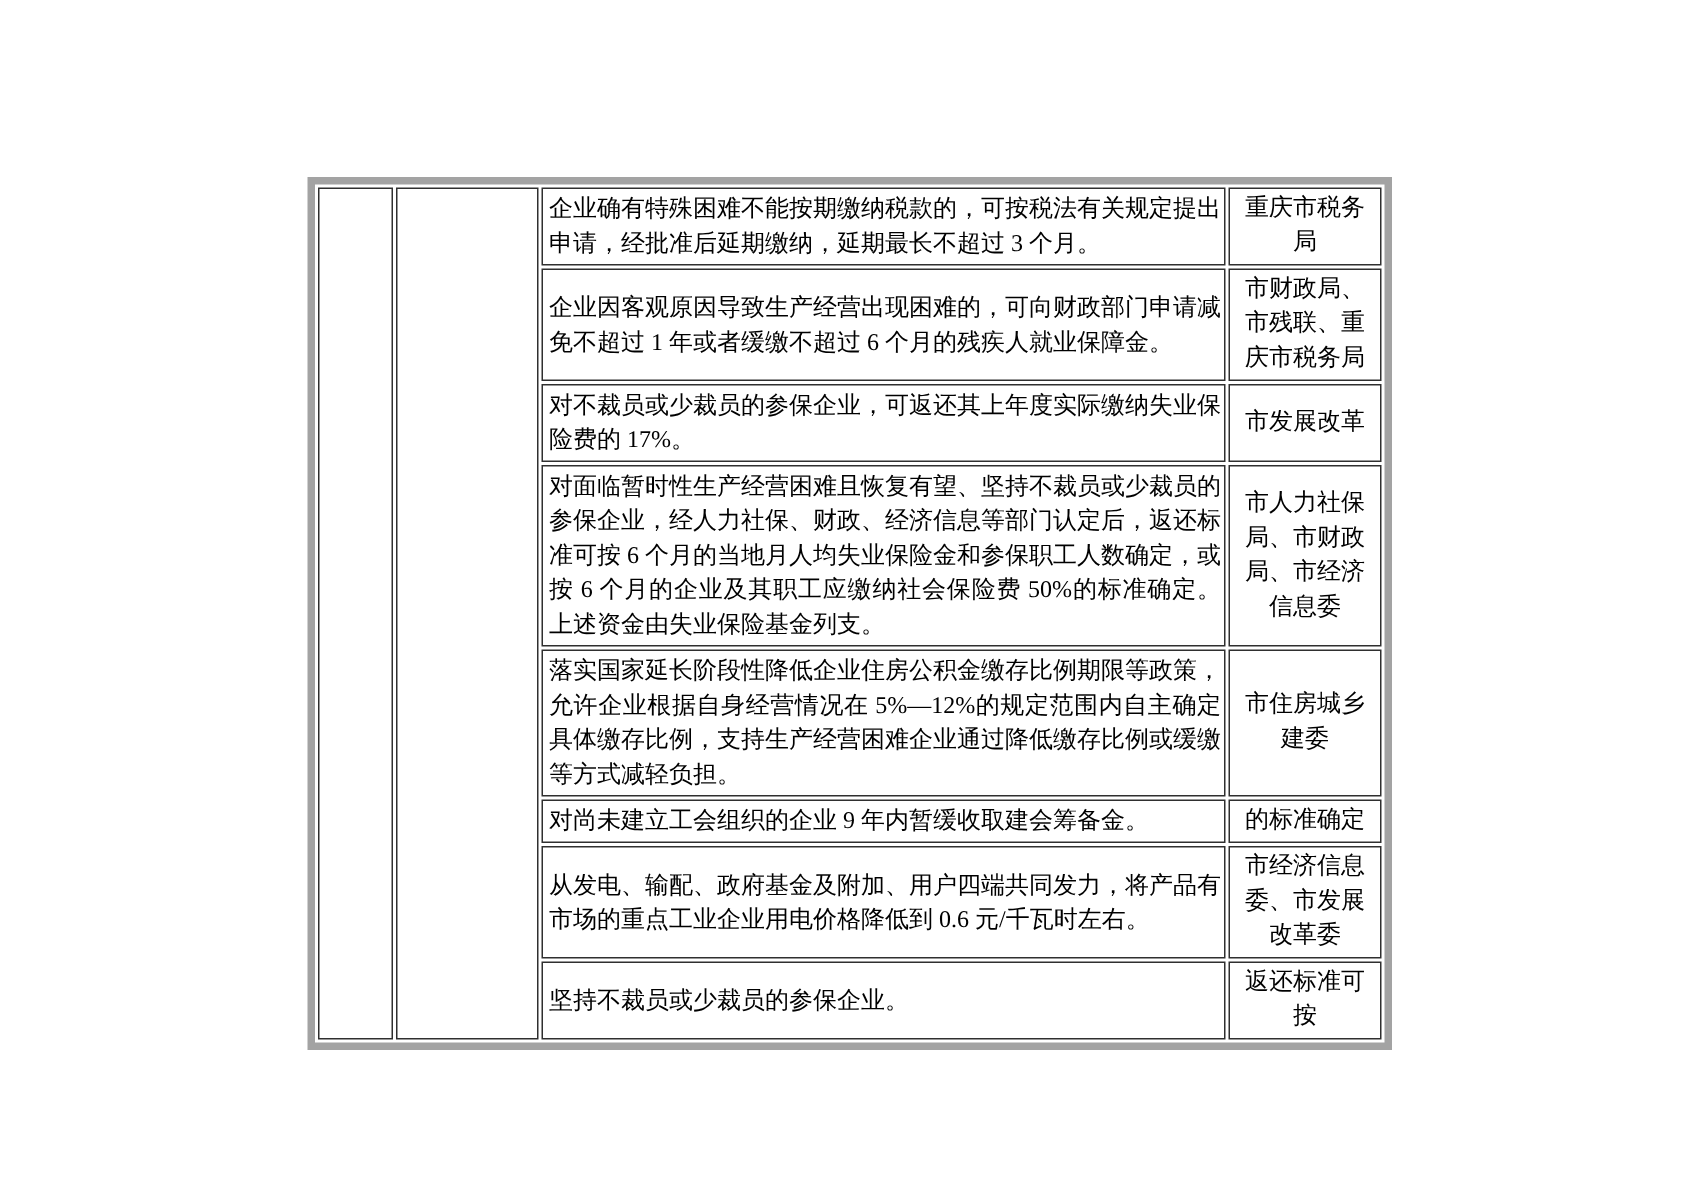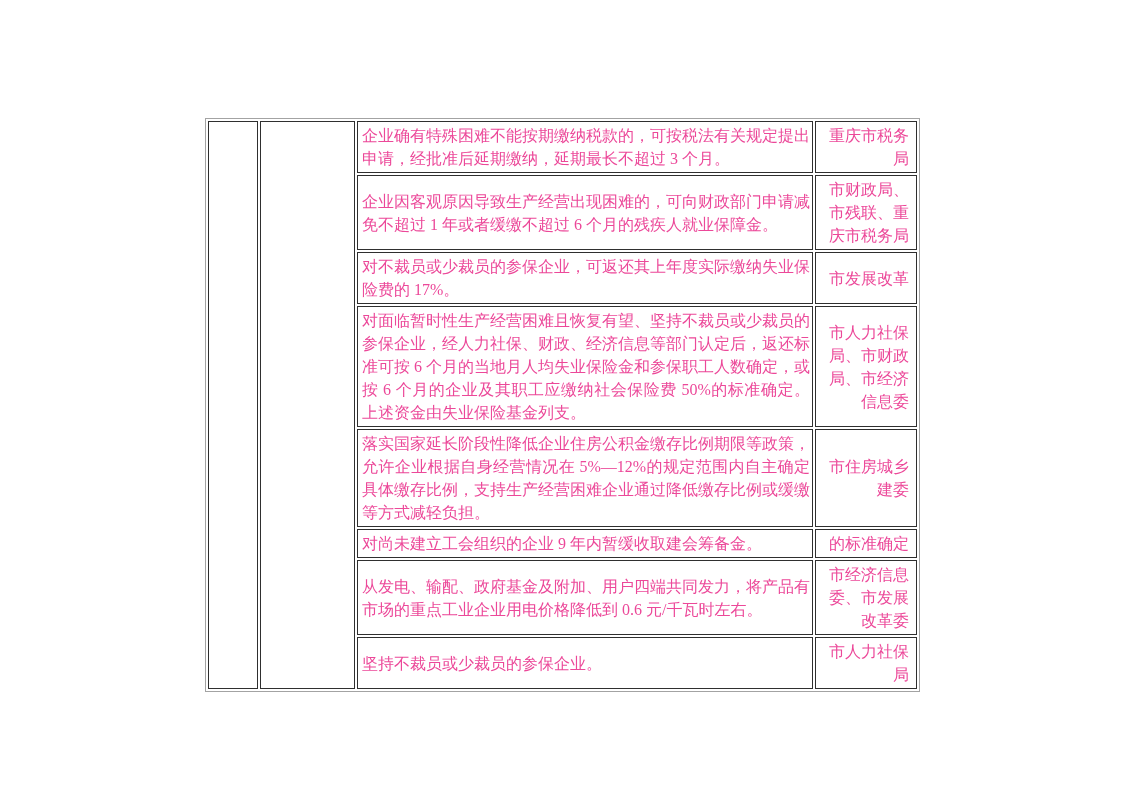--- a/index.html
+++ b/index.html
@@ -16,45 +16,46 @@
     font-family: "Liberation Serif", "DejaVu Serif", serif;
   }
   .doc-table {
     position: absolute;
     left: 205px;
     top: 118px;
     width: 713px;
     table-layout: fixed;
     border-collapse: separate;
     border-spacing: 2px;
-    border: 1px solid #a3a3a3;
+    border: 5px solid #a3a3a3;
     background: #ffffff;
     font-size: 16px;
     line-height: 23px;
-    color: #ec4899;
+    color: #000000;
   }
   .doc-table td {
     box-sizing: border-box;
     border: 1px solid #2f2f2f;
     vertical-align: middle;
     padding: 2px 4px;
     background: #ffffff;
     word-break: break-all;
   }
   td.empty-col {
     padding: 0;
   }
   td.measure {
     text-align: justify;
     text-align-last: left;
     padding: 2px 2px 2px 4px;
   }
   td.dept {
-    text-align: right;
+    text-align: center;
     padding: 2px 7px;
+    font-family: Liberation Mono, monospace;
   }
 </style>
 </head>
 <body>
 
 <div class="page">
   <table class="doc-table">
     <colgroup>
       <col style="width:50px">
       <col style="width:95px">
@@ -87,17 +88,17 @@
       <tr>
         <td class="measure">对尚未建立工会组织的企业 9 年内暂缓收取建会筹备金。</td>
         <td class="dept">的标准确定</td>
       </tr>
       <tr>
         <td class="measure">从发电、输配、政府基金及附加、用户四端共同发力，将产品有市场的重点工业企业用电价格降低到 0.6 元/千瓦时左右。</td>
         <td class="dept">市经济信息委、市发展改革委</td>
       </tr>
       <tr>
         <td class="measure">坚持不裁员或少裁员的参保企业。</td>
-        <td class="dept">市人力社保局</td>
+        <td class="dept">返还标准可按</td>
       </tr>
     </tbody>
   </table>
 </div>
 
 </body></html>

